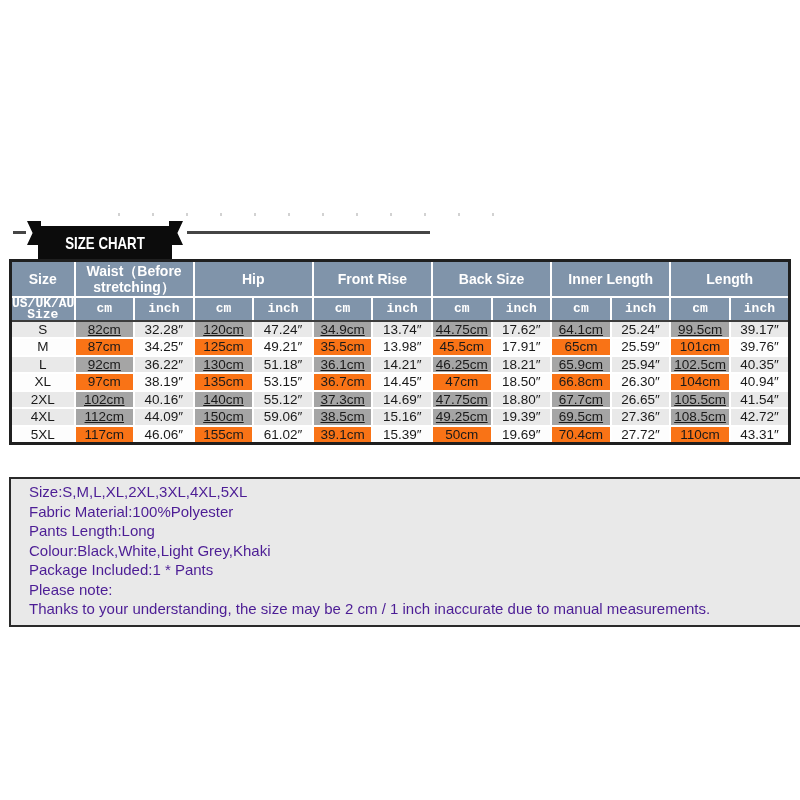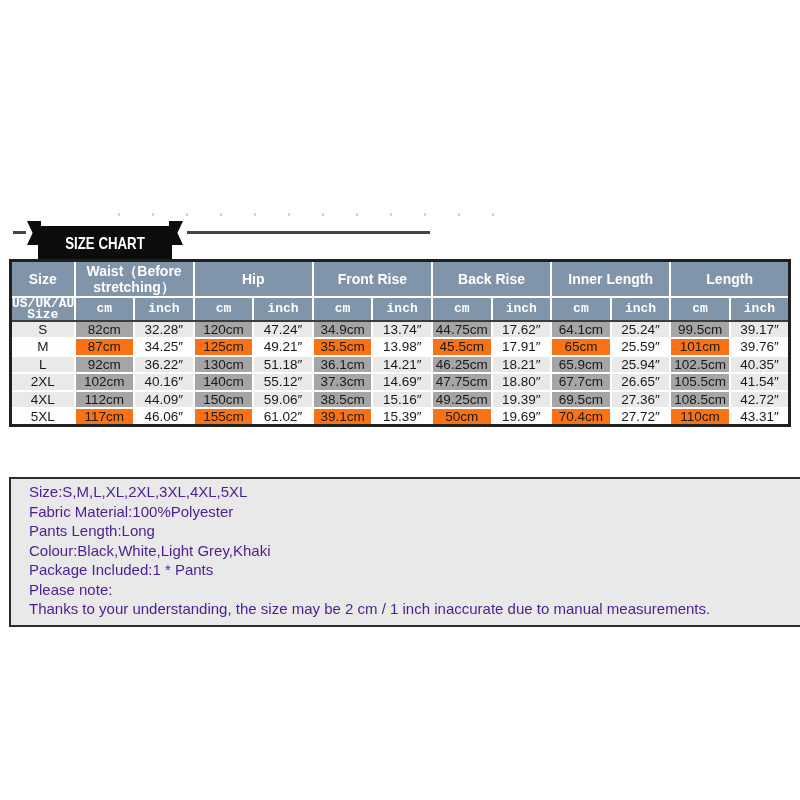--- a/index.html
+++ b/index.html
@@ -67,21 +67,21 @@
     font-family:"Liberation Mono", monospace;
     font-weight:bold; font-size:11px; line-height:11px;
     white-space:pre-line;
   }
   tbody tr { height:17.5px; }
   tbody th, tbody td {
     font-size:13.5px; color:#1a1a1a; font-weight:normal;
   }
   tr.odd  th.size-cell, tr.odd  td.inch { background:#e9e9e9; }
   tr.even th.size-cell, tr.even td.inch { background:#fdfdfd; }
-  tr.odd  td.cm { background:#a5a5a5; }
+  tr.odd  td.cm { background:#a5a5a5;text-decoration:underline; }
   tr.even td.cm { background:#f97316; }
 
   
   .info-box {
     position:absolute; left:9px; top:477px; width:766px;
     background:#e9e9e9;
     border:2px solid #2a2a2a;
     padding:3px 6px 6px 18px;
     color:#4c1d95;
     font-size:15px; line-height:19.5px;
@@ -118,21 +118,21 @@
         <col>
         <col>
         <col>
       </colgroup>
     <thead>
       <tr class="group-row" id="hrow1">
           <th class="corner-header">Size</th>
           <th class="group-header" colspan="2">Waist（Before stretching）</th>
           <th class="group-header" colspan="2">Hip</th>
           <th class="group-header" colspan="2">Front Rise</th>
-          <th class="group-header" colspan="2">Back Rise</th>
+          <th class="group-header" colspan="2">Back Size</th>
           <th class="group-header" colspan="2">Inner Length</th>
           <th class="group-header" colspan="2">Length</th>
         </tr>
       <tr class="unit-row" id="hrow2">
           <th class="corner-sub">US/UK/AU
 Size</th>
           <th class="unit-header">cm</th>
           <th class="unit-header">inch</th>
           <th class="unit-header">cm</th>
           <th class="unit-header">inch</th>
@@ -185,20 +185,35 @@
           <td class="inch">51.18″</td>
           <td class="cm">36.1cm</td>
           <td class="inch">14.21″</td>
           <td class="cm">46.25cm</td>
           <td class="inch">18.21″</td>
           <td class="cm">65.9cm</td>
           <td class="inch">25.94″</td>
           <td class="cm">102.5cm</td>
           <td class="inch">40.35″</td>
         </tr>
+        <tr class="even">
+          <th class="size-cell">XL</th>
+          <td class="cm">97cm</td>
+          <td class="inch">38.19″</td>
+          <td class="cm">135cm</td>
+          <td class="inch">53.15″</td>
+          <td class="cm">36.7cm</td>
+          <td class="inch">14.45″</td>
+          <td class="cm">47cm</td>
+          <td class="inch">18.50″</td>
+          <td class="cm">66.8cm</td>
+          <td class="inch">26.30″</td>
+          <td class="cm">104cm</td>
+          <td class="inch">40.94″</td>
+        </tr>
         <tr class="odd">
           <th class="size-cell">2XL</th>
           <td class="cm">102cm</td>
           <td class="inch">40.16″</td>
           <td class="cm">140cm</td>
           <td class="inch">55.12″</td>
           <td class="cm">37.3cm</td>
           <td class="inch">14.69″</td>
           <td class="cm">47.75cm</td>
           <td class="inch">18.80″</td>

